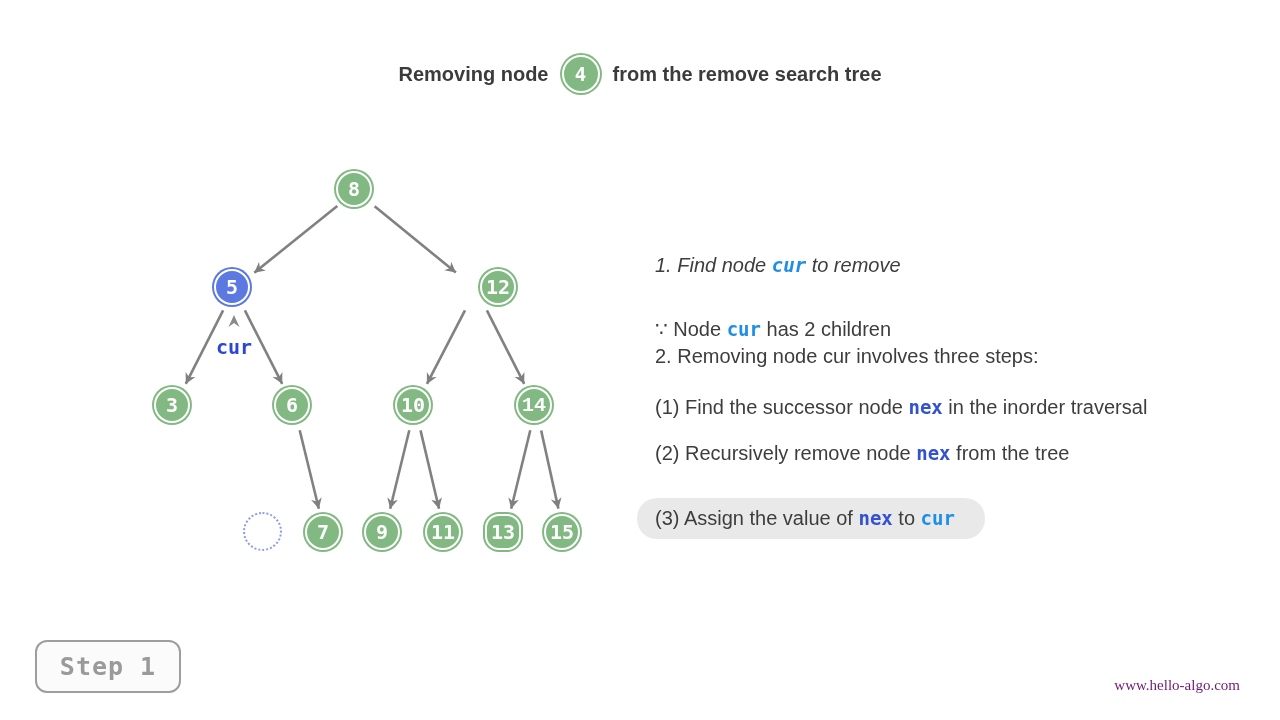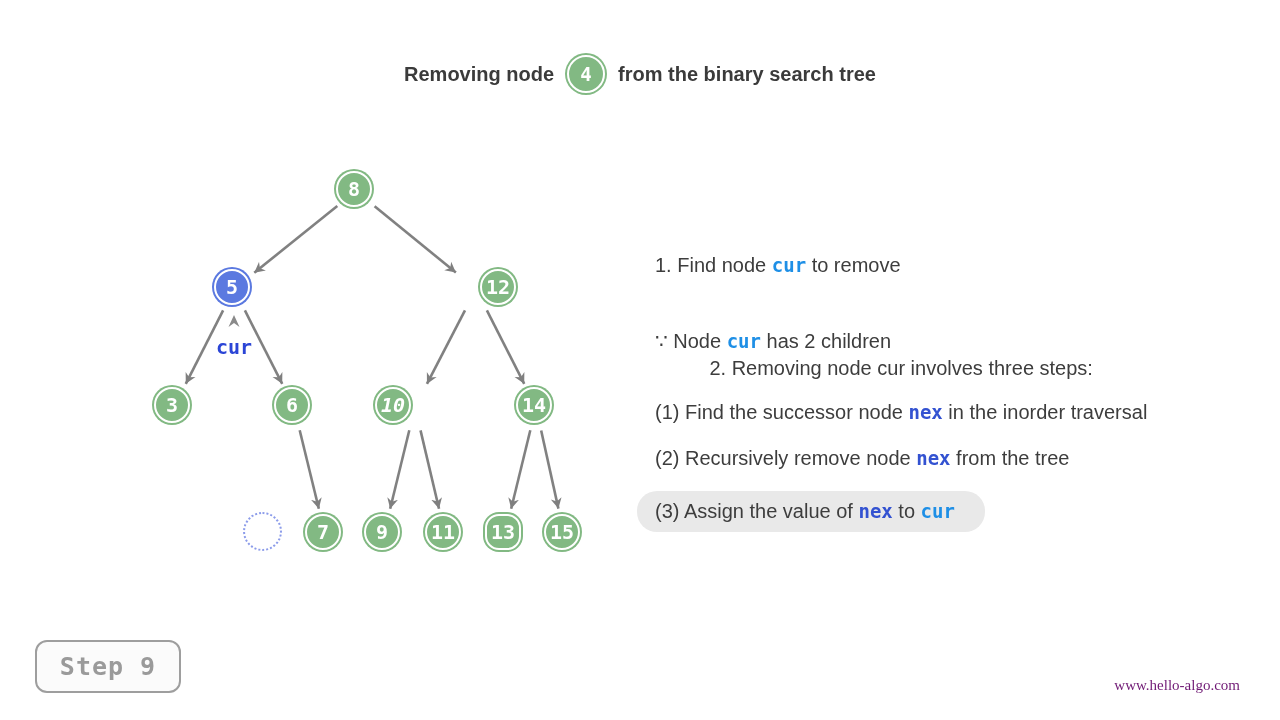--- a/index.html
+++ b/index.html
@@ -36,27 +36,27 @@
   .tnode.blue{background:var(--blue-node);box-shadow:0 0 0 2px var(--blue-node);}
   .tnode.ghost{width:39px;height:39px;background:transparent;border:2.5px dotted var(--ghost);
     box-shadow:none;}
   .cur-label{position:absolute;width:70px;text-align:center;
     font-family:"DejaVu Sans Mono",monospace;font-size:20px;font-weight:bold;
     color:var(--cur-label);}
 
   
   .notes{position:absolute;left:637px;top:252px;color:var(--ink);font-size:20px;}
   .note-line{line-height:27px;padding-left:18px;white-space:nowrap;}
-  .note-line:nth-child(1){margin-bottom:49px;}
+  .note-line:nth-child(1){margin-bottom:37px;font-style:italic;}
   .note-line:nth-child(2){}
-  .note-line:nth-child(3){margin-bottom:17px;text-align:center;}
+  .note-line:nth-child(3){margin-bottom:24px;}
   .note-line:nth-child(4){margin-bottom:19px;}
   .note-line:nth-child(5){margin-bottom:11px;}
   .note-line.highlight{display:inline-block;background:var(--hl);
-    border-radius:20px;padding:7px 30px 7px 18px;margin-top:8px;}
+    border-radius:20px;padding:7px 30px 7px 18px;margin-top:20px;}
   .seg-plain{color:var(--ink);}
   .seg-cur{color:var(--cur);font-family:"DejaVu Sans Mono",monospace;
     font-weight:bold;font-size:19px;}
   .seg-nex{color:var(--nex);font-family:"DejaVu Sans Mono",monospace;
     font-weight:bold;font-size:19px;}
 
   
   .step-badge{position:absolute;left:35px;top:640px;width:146px;height:53px;
     border:2px solid #9e9e9e;border-radius:12px;background:#fbfbfb;
     display:flex;align-items:center;justify-content:center;
@@ -68,21 +68,21 @@
 </head>
 <body>
 
 <div class="stage">
 
   <div class="title-row">
     <span>Removing node</span>
     <span class="title-node">
       <span>4</span>
     </span>
-    <span>from the binary search tree</span>
+    <span>from the remove search tree</span>
   </div>
 
   <svg id="tree-svg" width="1280" height="720">
     <defs>
       <marker id="arrow" viewBox="0 0 12 12" refX="10.5" refY="6" markerWidth="12" markerHeight="12" markerUnits="userSpaceOnUse" orient="auto">
         <path d="M0,0.5 L10.5,6 L0,11.5 L3.2,6 Z" fill="#7f7f7f"></path>
       </marker>
     </defs>
   <line x1="337.28911135712826" y1="206.03005809017566" x2="254.27012936311104" y2="272.7174370689764" stroke="#818181" stroke-width="2.6" marker-end="url(#arrow)"></line>
       <line x1="374.5887710620794" y1="206.18082970069818" x2="455.86216468274733" y2="272.55410115757695" stroke="#818181" stroke-width="2.6" marker-end="url(#arrow)"></line>
@@ -97,30 +97,30 @@
       <line x1="541.1672437498341" y1="430.43714129389076" x2="558.4021526043463" y2="508.609763598285" stroke="#818181" stroke-width="2.6" marker-end="url(#arrow)"></line>
       <polygon points="234,315 239.5,327 234,323 228.5,327" fill="#8a8a8a"></polygon>
     </svg>
 
   <div id="tree-nodes">
       <div class="tnode green" style="left: 336px; top: 171px;">8</div>
       <div class="tnode blue" style="left: 214px; top: 269px;">5</div>
       <div class="tnode green" style="left: 480px; top: 269px;">12</div>
       <div class="tnode green" style="left: 154px; top: 387px;">3</div>
       <div class="tnode green" style="left: 274px; top: 387px;">6</div>
-      <div class="tnode green" style="left: 375px; top: 387px; font-style: italic;">10</div>
-      <div class="tnode green" style="left: 516px; top: 387px;">14</div>
+      <div class="tnode green" style="left: 395px; top: 387px;">10</div>
+      <div class="tnode green" style="left: 516px; top: 387px; font-family: Liberation Mono, monospace;">14</div>
       <div class="tnode ghost" style="left: 243px; top: 512px;"></div>
       <div class="tnode green" style="left: 305px; top: 514px;">7</div>
       <div class="tnode green" style="left: 364px; top: 514px;">9</div>
       <div class="tnode green" style="left: 425px; top: 514px;">11</div>
       <div class="tnode green" style="left: 485px; top: 514px; border-radius: 14px;">13</div>
       <div class="tnode green" style="left: 544px; top: 514px;">15</div>
     </div>
 
   <div class="cur-label" id="cur-label" style="left: 199px; top: 335px;">cur</div>
 
   <div class="notes" id="notes"><div class="note-line"><span class="seg-plain">1. Find node </span><span class="seg-cur">cur</span><span class="seg-plain"> to remove</span></div><div class="note-line"><span class="seg-plain">∵ Node </span><span class="seg-cur">cur</span><span class="seg-plain"> has 2 children</span></div><div class="note-line"><span class="seg-plain">2. Removing node cur involves three steps:</span></div><div class="note-line"><span class="seg-plain">(1) Find the successor node </span><span class="seg-nex">nex</span><span class="seg-plain"> in the inorder traversal</span></div><div class="note-line"><span class="seg-plain">(2) Recursively remove node </span><span class="seg-nex">nex</span><span class="seg-plain"> from the tree</span></div><div class="note-line highlight"><span class="seg-plain">(3) Assign the value of </span><span class="seg-nex">nex</span><span class="seg-plain"> to </span><span class="seg-cur">cur</span></div></div>
 
-  <div class="step-badge">Step 9</div>
+  <div class="step-badge">Step 1</div>
 
   <div class="footer">www.hello-algo.com</div>
 </div>
 
 </body></html>

